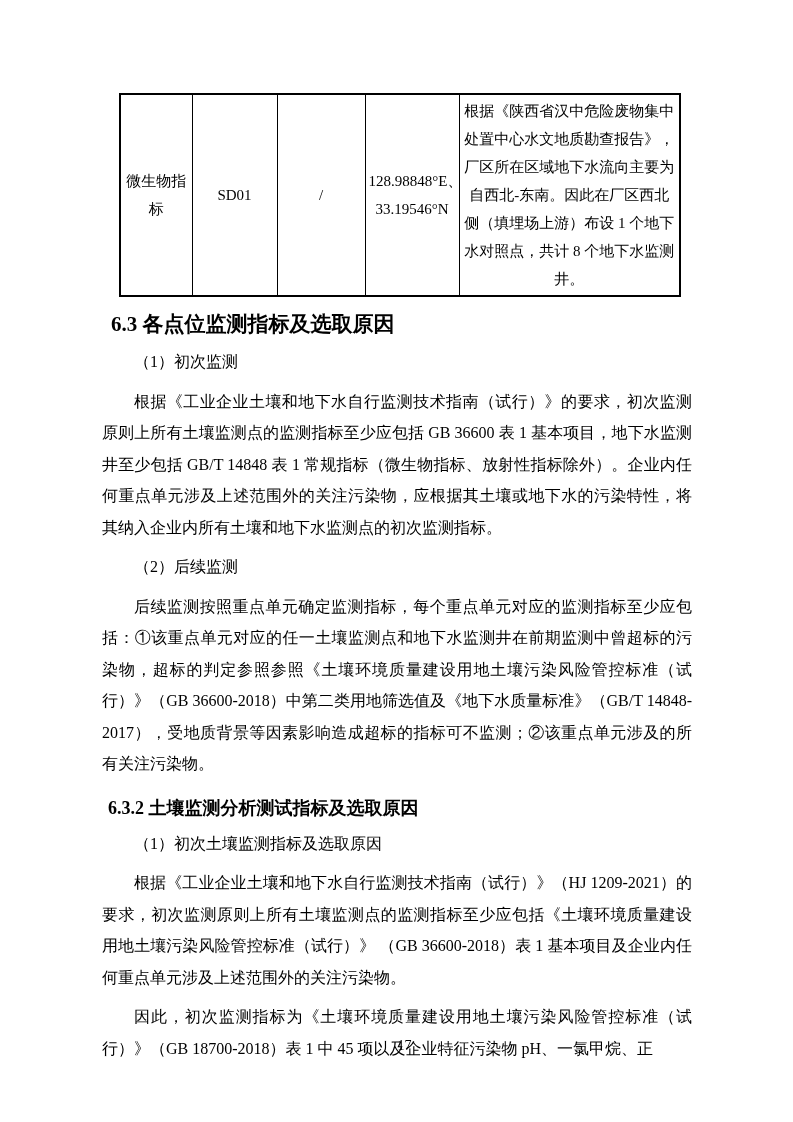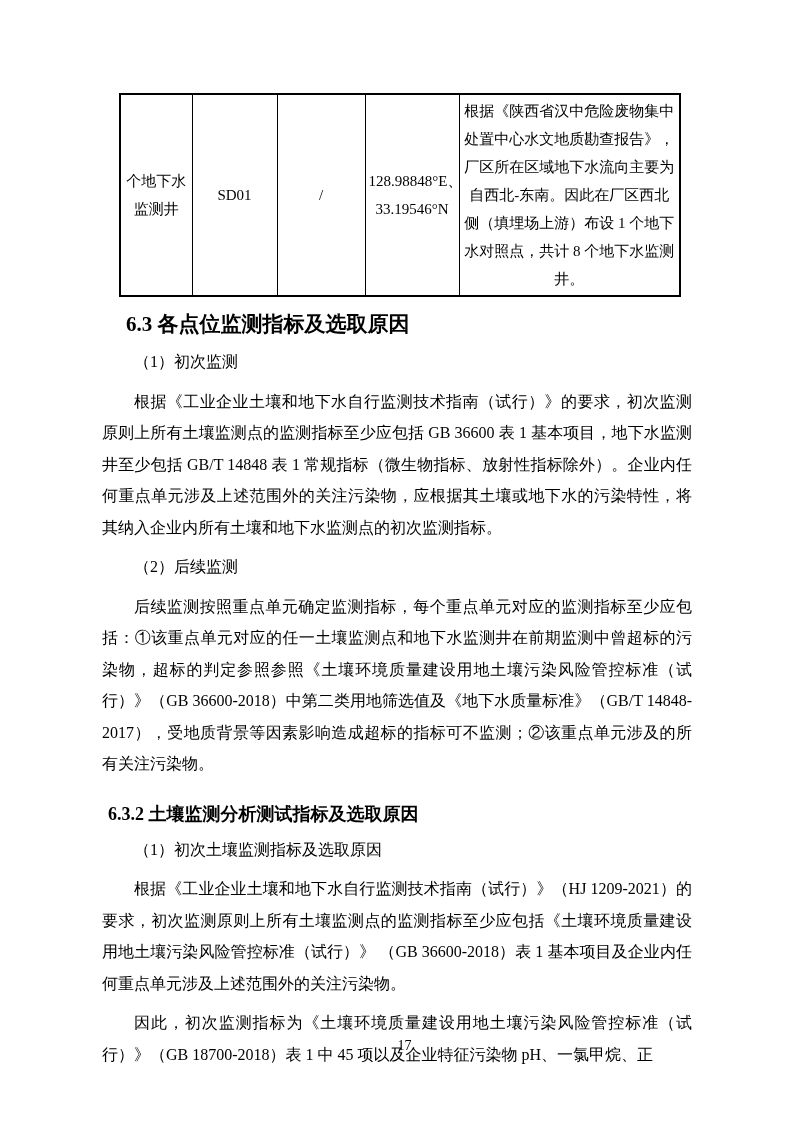--- a/index.html
+++ b/index.html
@@ -35,32 +35,32 @@
   .cell-coordinates { white-space: pre-line; }
   .cell-basis {
     text-align: justify;
     text-align-last: center;
     padding: 2px 6px;
     border-radius: 23px;
   }
 
   
   .h-major {
-    margin: 14px 0 0 32px;
+    margin: 14px 0 0 17px;
     font-size: 21px;
     line-height: 27px;
     font-weight: bold;
   }
   .h-minor {
     margin: 18px 0 7px 14px;
     font-size: 18px;
     line-height: 24px;
     font-weight: bold;
   }
-  .h-minor.second { margin-top: 22px; }
+  .h-minor.second { margin-top: 16px; }
 
   
   .para, .sub-label {
     margin: 8px;
     font-size: 16px;
     line-height: 31.5px;
     text-indent: 2em;
   }
   .para { text-align: justify; }
 
@@ -84,21 +84,21 @@
     <table class="doc-table">
       <colgroup>
         <col style="width:72px">
         <col style="width:85px">
         <col style="width:88px">
         <col style="width:94px">
         <col style="width:221px">
       </colgroup>
       <tbody>
         <tr>
-          <td class="cell-point-name">个地下水监测井</td>
+          <td class="cell-point-name">微生物指标</td>
           <td class="cell-well-code">SD01</td>
           <td class="cell-depth">/</td>
           <td class="cell-coordinates">128.98848°E、
 33.19546°N</td>
           <td class="cell-basis">根据《陕西省汉中危险废物集中处置中心水文地质勘查报告》，厂区所在区域地下水流向主要为自西北-东南。因此在厂区西北侧（填埋场上游）布设 1 个地下水对照点，共计 8 个地下水监测井。</td>
         </tr>
       </tbody>
     </table>
 
     <h2 class="h-major">6.3 各点位监测指标及选取原因</h2>

